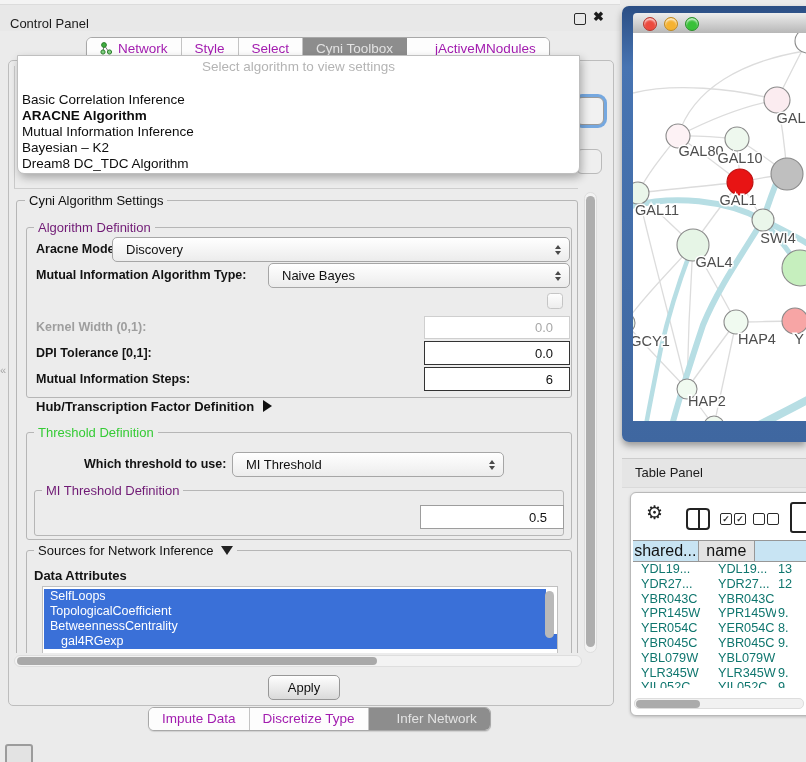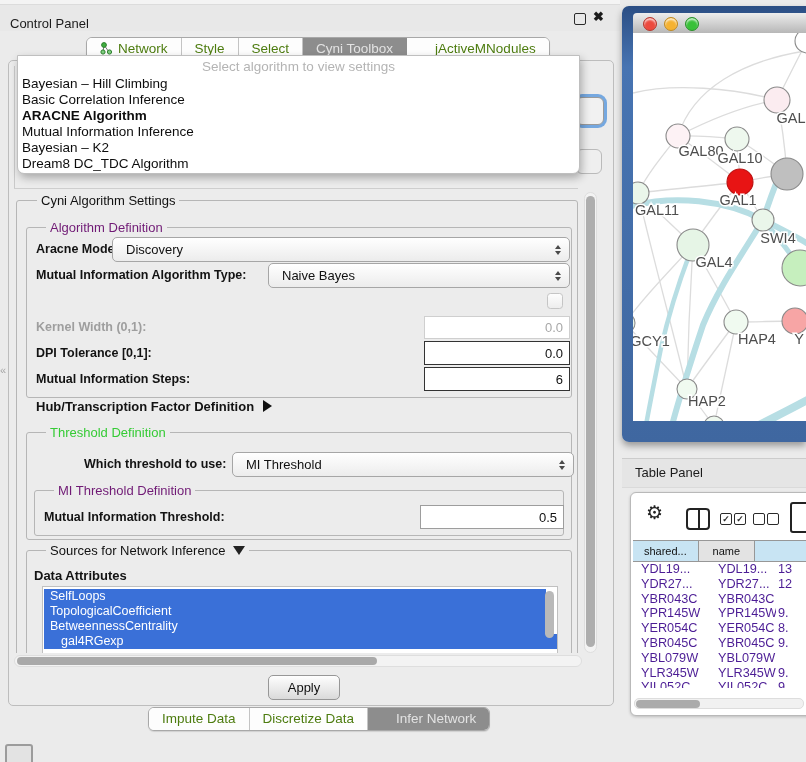--- a/index.html
+++ b/index.html
@@ -6,49 +6,49 @@
   body{font-family:"Liberation Sans",sans-serif;}
   #root{position:relative;width:806px;height:762px;background:#ebebeb;overflow:hidden;}
   .abs{position:absolute;}
   
   .cp-topstrip{left:0;top:0;width:620px;height:4px;background:#f4f4f4;border-bottom:1px solid #dcdcdc;}
   .cp-header{left:0;top:5px;width:620px;height:26px;background:#e8e8e8;}
   .cp-title{left:10px;top:11px;font-size:13px;color:#1c1c1c;}
   .float-icon{left:574px;top:13px;width:10px;height:10px;border:1.6px solid #2b2b2b;border-radius:2px;background:transparent;}
   .close-icon{left:593px;top:9px;font-size:13px;font-weight:bold;color:#1b1b1b;}
   .tabstrip{display:inline-flex;border:1px solid #a8a8a8;border-radius:6px;overflow:hidden;background:#fff;box-shadow:0 1px 1px rgba(0,0,0,.12);}
-  .tab{padding:3px 13px 4px 13px;font-size:13.5px;color:#4d7c0f;background:#fdfdfd;border-right:1px solid #c4c4c4;white-space:nowrap;display:flex;align-items:center;gap:5px;}
+  .tab{padding:3px 13px 4px 13px;font-size:13.5px;color:#a21caf;background:#fdfdfd;border-right:1px solid #c4c4c4;white-space:nowrap;display:flex;align-items:center;gap:5px;}
   .tab:last-child{border-right:none;padding-left:28px;}
   .tab.sel{background:#8d8d8d;color:#e3e3e3;border-right-color:#8d8d8d;}
   .top-tabs{left:86px;top:37px;}
   .bottom-tabs{left:148px;top:707px;}
   .cp-body{left:8px;top:60px;width:604px;height:644px;border:1px solid #bdbdbd;border-radius:5px;background:#ececec;}
   
   .frag-vline{left:14px;top:66px;width:1px;height:122px;background:#c9c9c9;}
   .frag-hline{left:14px;top:188px;width:564px;height:1px;background:#cecece;}
   .frag-combo{left:576px;top:97px;width:26px;height:26px;border:1px solid #9a9a9a;border-radius:6px;background:#f1f1f1;box-shadow:0 0 0 3px rgba(96,156,222,.85);}
   .frag-combo2{left:576px;top:149px;width:24px;height:23px;border:1px solid #bababa;border-radius:6px;background:#efefef;}
   
   .popup{left:17px;top:55px;width:561px;height:117px;background:#fff;border:1px solid #bfbfbf;border-radius:0 0 7px 7px;box-shadow:2px 4px 9px rgba(0,0,0,.28);z-index:5;}
   .popup .ph{position:absolute;left:0;top:3px;width:100%;text-align:center;font-size:13.5px;color:#b4b4b4;}
   .opt{position:absolute;left:4px;width:550px;height:16px;line-height:16px;font-size:13.5px;color:#0d0d0d;white-space:nowrap;}
   .opt.hl{font-weight:bold;}
   
   .clip{left:13px;top:190px;width:570px;height:463px;overflow:hidden;}
   .grp{position:absolute;border:1px solid #b6b6b6;border-radius:3px;}
-  .gttl{position:absolute;font-size:13px;background:#ececec;padding:0 4px;white-space:nowrap;z-index:2;margin-left:12px;}
+  .gttl{position:absolute;font-size:13px;background:#ececec;padding:0 4px;white-space:nowrap;z-index:2;}
   .blue{color:#701a75;} .green{color:#35cb35;}
   .blbl{position:absolute;font-size:12.5px;font-weight:bold;color:#131313;white-space:nowrap;}
   .dis{color:#9e9e9e;}
   .combo{position:absolute;background:linear-gradient(#ffffff,#ececec);border:1px solid #a6a6a6;border-radius:5px;display:flex;align-items:center;font-size:13px;color:#111;padding-left:13px;box-sizing:border-box;}
   .spin{position:absolute;right:8px;top:50%;transform:translateY(-50%);display:flex;flex-direction:column;gap:2px;}
   .spin i{display:block;width:0;height:0;border-left:3.5px solid transparent;border-right:3.5px solid transparent;}
   .spin .up{border-bottom:4px solid #4a4a4a;}
   .spin .dn{border-top:4px solid #4a4a4a;}
-  .field{position:absolute;background:#fff;border:1px solid #9d9d9d;display:flex;align-items:center;justify-content:flex-end;padding-right:6px;font-size:13px;color:#111;box-sizing:border-box;text-align:right;}
+  .field{position:absolute;background:#fff;border:1px solid #9d9d9d;display:flex;align-items:center;justify-content:flex-end;padding-right:16px;font-size:13px;color:#111;box-sizing:border-box;text-align:right;}
   .field.strong{border:1.4px solid #333;}
   .field.fdis{color:#a8a8a8;border-color:#cfcfcf;}
   .checkbox{position:absolute;width:14px;height:14px;border:1px solid #c5c5c5;border-radius:3.5px;background:linear-gradient(#fdfdfd,#ededed);}
   .tri-r{display:inline-block;width:0;height:0;border-top:6px solid transparent;border-bottom:6px solid transparent;border-left:9px solid #111;margin-left:9px;vertical-align:-1px;}
   .tri-d{display:inline-block;width:0;height:0;border-left:6.5px solid transparent;border-right:6.5px solid transparent;border-top:9px solid #222;margin-left:7px;vertical-align:0px;}
   .attr-list{position:absolute;background:#fff;border:1px solid #c0c0c0;}
   .attr-item{position:absolute;left:1px;width:496px;height:15px;line-height:15px;background:#3a70d8;color:#fff;font-size:12.5px;padding-left:6px;white-space:nowrap;}
   .list-vthumb{position:absolute;right:3px;top:4px;width:9px;height:47px;background:#b9b9b9;border-radius:5px;}
   .vscroll{left:584px;top:192px;width:13px;height:461px;background:#f3f3f3;border:1px solid #dedede;border-radius:7px;box-sizing:border-box;}
   .vthumb{left:586px;top:196px;width:9px;height:451px;background:#aeaeae;border-radius:5px;}
@@ -69,25 +69,25 @@
   
   .tp-bar{left:622px;top:458px;width:184px;height:28px;background:#e5e5e5;border-top:1px solid #cccccc;border-bottom:1px solid #dadada;}
   .tp-title{left:635px;top:465px;font-size:13px;color:#1c1c1c;}
   .tp-win{left:630px;top:492px;width:200px;height:222px;background:#fff;border:1px solid #b9b9b9;border-radius:6px;box-shadow:0 1px 3px rgba(0,0,0,.2);}
   .gear{left:646px;top:503px;font-size:19px;color:#222;line-height:19px;}
   .cols-icon{left:686px;top:508px;width:20px;height:18px;border:2px solid #232323;border-radius:4px;}
   .cols-icon i{position:absolute;left:50%;top:0;width:2px;height:100%;background:#232323;}
   .cb{position:absolute;width:10px;height:10px;border:1.7px solid #2a2a2a;border-radius:2px;font-size:9px;line-height:10px;text-align:center;color:#2a2a2a;font-weight:bold;background:#fff;}
   .doc-icon{left:790px;top:502px;width:24px;height:27px;border:2px solid #232323;border-radius:3px;background:#fff;}
   .thead{left:633px;top:540px;width:173px;height:22px;display:flex;border-top:1px solid #979797;border-bottom:1px solid #979797;box-sizing:border-box;}
-  .th{height:100%;box-sizing:border-box;border-right:1px solid #979797;display:flex;align-items:center;justify-content:center;font-size:11px;color:#111;}
+  .th{height:100%;box-sizing:border-box;border-right:1px solid #979797;display:flex;align-items:center;justify-content:center;font-size:16px;color:#111;}
   .th.c0{width:77px;background:#c8e4f3;} .th.c1{width:66px;background:#e3e3e3;} .th.c2{width:60px;background:#c8e4f3;border-right:none;}
   .tbody{left:633px;top:562px;width:173px;height:126px;overflow:hidden;}
   .trow{display:flex;height:14.8px;}
-  .tcell{font-size:12.7px;color:#4c1d95;line-height:14.8px;white-space:nowrap;overflow:hidden;}
+  .tcell{font-size:12.7px;color:#0f766e;line-height:14.8px;white-space:nowrap;overflow:hidden;}
   .tcell.c0{width:69px;padding-left:8px;} .tcell.c1{width:58px;padding-left:8px;} .tcell.c2{width:28px;padding-left:2px;}
   .tp-hscroll{left:634px;top:698px;width:170px;height:11px;background:#f1f1f1;border:1px solid #dddddd;border-radius:5px;box-sizing:border-box;}
   .tp-hthumb{left:636px;top:699.5px;width:64px;height:8px;background:#ababab;border-radius:4px;}
   .net-tab-icon{display:inline-block;width:13px;height:13px;}
 </style>
 </head>
 <body>
 
 <div id="root">
 
@@ -127,21 +127,20 @@
 
   <div class="abs cp-body"></div>
 
   <div class="abs frag-vline"></div>
   <div class="abs frag-hline"></div>
   <div class="abs frag-combo"></div>
   <div class="abs frag-combo2"></div>
 
   <div class="abs popup">
     <div class="ph">Select algorithm to view settings</div>
-    <div class="opt" style="top:20px">Bayesian – Hill Climbing</div>
     <div class="opt" style="top:36px">Basic Correlation Inference</div>
     <div class="opt" style="top:68px">Mutual Information Inference</div>
     <div class="opt hl" style="top:52px">ARACNE Algorithm</div>
     <div class="opt" style="top:84px">Bayesian – K2</div>
     <div class="opt" style="top:100px">Dream8 DC_TDC Algorithm</div>
   </div>
 
   <div class="abs clip">
     <div class="grp" style="left:3px;top:10px;width:560px;height:600px;"></div>
     <div class="gttl" style="left:12px;top:3px;color:#111;">Cyni Algorithm Settings</div>
@@ -179,31 +178,30 @@
     <div class="field strong" style="left:411px;top:177px;width:146px;height:24px;">6</div>
 
     <div class="blbl" style="left:23px;top:209px;font-size:13px;">
       <span>Hub/Transcription Factor Definition</span><span class="tri-r"></span>
     </div>
 
     <div class="grp" style="left:13px;top:242px;width:544px;height:106px;"></div>
     <div class="gttl green" style="left:21px;top:235px;">Threshold Definition</div>
 
     <div class="blbl" style="left:71px;top:267px;">Which threshold to use:</div>
-    <div class="combo" style="left:219px;top:262px;width:342px;height:25px;">
+    <div class="combo" style="left:219px;top:262px;width:272px;height:25px;">
       <span>MI Threshold</span>
       <span class="spin">
           <i class="up"></i>
           <i class="dn"></i>
         </span>
     </div>
 
     <div class="grp" style="left:21px;top:300px;width:528px;height:44px;"></div>
     <div class="gttl blue" style="left:29px;top:293px;">MI Threshold Definition</div>
-    <div class="blbl" style="left:31px;top:320px;">Mutual Information Threshold:</div>
     <div class="field" style="left:407px;top:315px;width:144px;height:24px;">0.5</div>
 
     <div class="grp" style="left:13px;top:360px;width:544px;height:110px;"></div>
     <div class="gttl" style="left:21px;top:353px;color:#111;">
       <span>Sources for Network Inference</span><span class="tri-d"></span>
     </div>
     <div class="blbl" style="left:21px;top:378px;font-size:13px;">Data Attributes</div>
 
     <div class="attr-list" style="left:29px;top:396px;width:514px;height:67px;">
       <div class="attr-item" style="top:2px;">SelfLoops</div>
@@ -219,21 +217,21 @@
   <div class="abs hscroll"></div>
   <div class="abs hthumb"></div>
 
   <div class="abs apply">Apply</div>
 
   <div class="abs bottom-tabs tabstrip">
     <div class="tab">
         <span>Impute Data</span>
       </div>
     <div class="tab">
-        <span>Discretize Data</span>
+        <span>Discretize Type</span>
       </div>
     <div class="tab sel">
         <span>Infer Network</span>
       </div>
   </div>
 
   <div class="abs edge-mark">«</div>
   <div class="abs stub-btn"></div>
 
   <div class="abs net-frame"></div>

